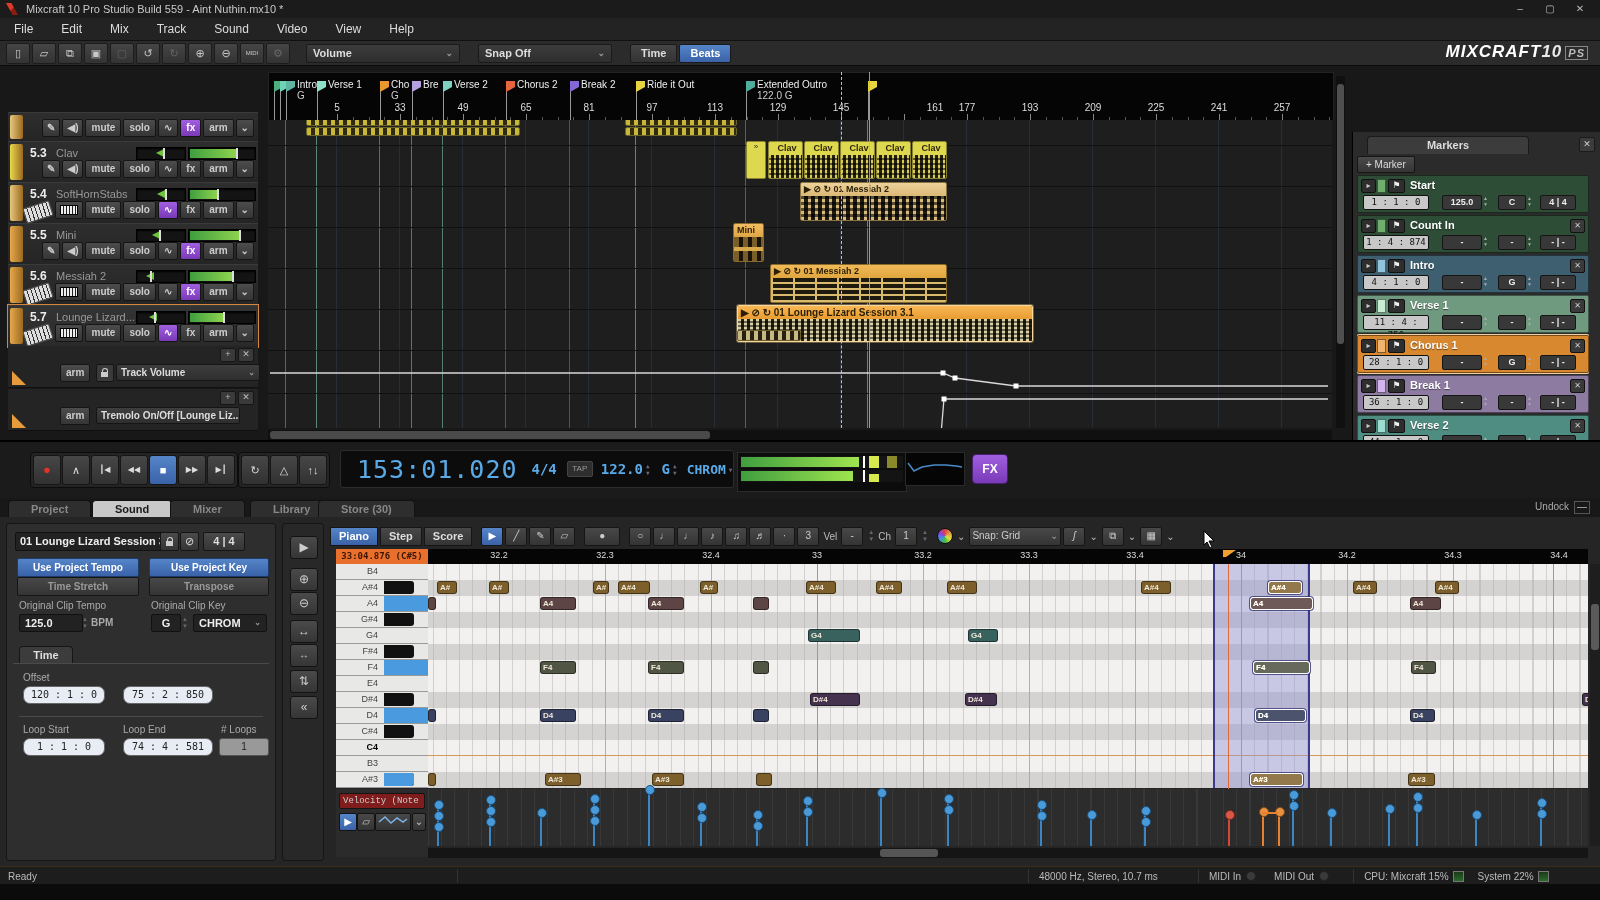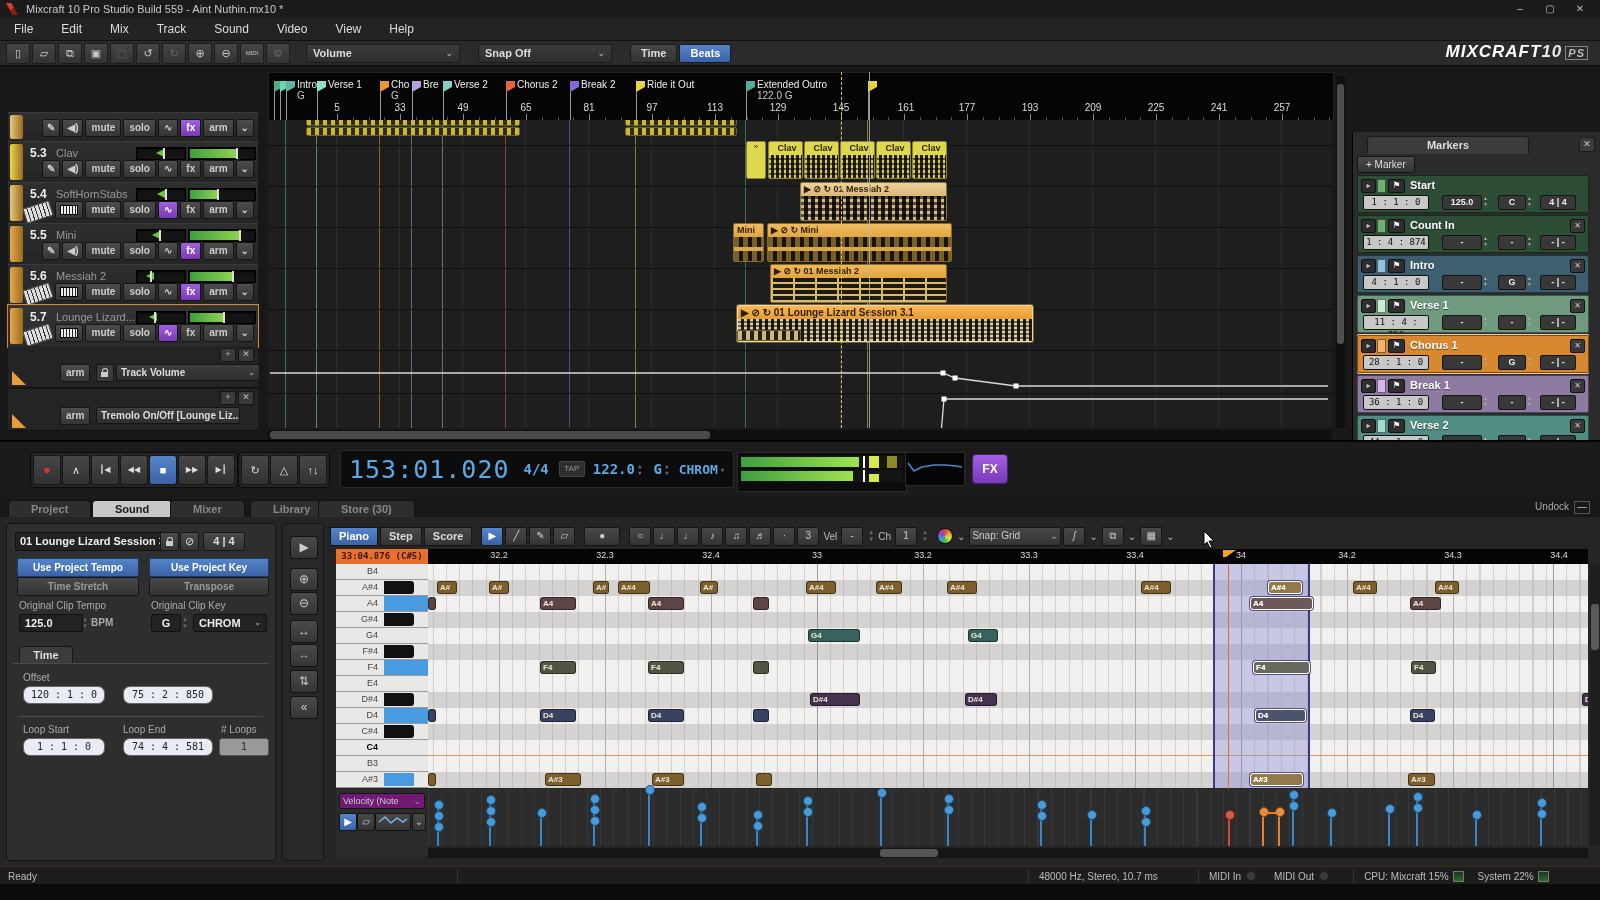--- a/index.html
+++ b/index.html
@@ -113,21 +113,21 @@
   .mpos{position:absolute;left:5px;top:19px;width:64px;height:13px;background:#c8c8c8;border:1px solid #111;border-radius:2px;color:#111;font-size:9px;text-align:center;line-height:13px;font-family:"DejaVu Sans Mono",monospace;}
   .mfld{position:absolute;top:19px;height:13px;background:#383838;border:1px solid #151515;border-radius:2px;color:#eee;font-size:9px;font-weight:bold;text-align:center;line-height:13px;}
   .mstep{position:absolute;top:19px;width:7px;height:13px;color:#aaa;font-size:5px;line-height:6px;text-align:center;}
   
   #transport{position:absolute;top:440px;left:0;width:1600px;height:58px;background:#1b1b1b;border-top:2px solid #000;border-bottom:1px solid #000;}
   .tpgroup{position:absolute;top:10px;display:flex;gap:1px;background:#242424;border:1px solid #0c0c0c;border-radius:4px;padding:2px;}
   .tpbtn{width:26px;height:28px;background:linear-gradient(#474747,#313131);border:1px solid #161616;border-radius:3px;color:#ddd;text-align:center;line-height:28px;font-size:11px;}
   .tpbtn.rec{color:#e03428;font-size:13px;}
   .tpbtn.on{background:linear-gradient(#5585c8,#3a62a8);color:#fff;}
   #tdisplay{position:absolute;left:340px;top:8px;width:392px;height:36px;background:#0c0c0c;border:1px solid #2c2c2c;border-radius:3px;display:flex;align-items:center;font-family:"DejaVu Sans Mono",monospace;color:#5baae8;}
-  #t-time{font-size:25px;margin-left:8px;letter-spacing:1px;}
+  #t-time{font-size:25px;margin-left:16px;letter-spacing:1px;}
   #t-sig{font-size:14px;font-weight:bold;margin-left:14px;}
   #t-tap{margin-left:10px;width:24px;height:14px;background:#2e2e2e;border:1px solid #444;border-radius:2px;color:#999;font-size:8px;text-align:center;line-height:13px;font-family:"Liberation Sans",sans-serif;}
   #t-bpm{font-size:14px;font-weight:bold;margin-left:8px;}
   #t-key{font-size:14px;font-weight:bold;margin-left:12px;}
   #t-scale{font-size:13px;font-weight:bold;margin-left:10px;}
   .tstep{color:#667;font-size:6px;line-height:7px;margin-left:3px;}
   #meters{position:absolute;left:737px;top:10px;width:162px;height:32px;background:#0c0c0c;border:1px solid #2a2a2a;padding:3px;}
   .mbar{position:relative;height:12px;margin-bottom:2px;background:#141414;}
   .mfill{position:absolute;left:0;top:1px;bottom:1px;background:linear-gradient(90deg,#3f9e3f,#9fe44f);}
   .mpeak{position:absolute;top:0;bottom:0;width:2px;background:#fff;}
@@ -181,21 +181,21 @@
                repeating-linear-gradient(90deg,rgba(170,170,170,.45) 0 1px,transparent 1px 13.25px);
     background-position:-35px 0;}
   .cline{position:absolute;left:0;right:0;height:1px;background:#d89a5a;}
   .selband{position:absolute;top:0;bottom:0;background:rgba(148,148,216,.45);border-left:2px solid #3a3a8e;border-right:2px solid #3a3a8e;}
   .note{position:absolute;height:13px;border-radius:3px;border:1px solid rgba(0,0,0,.45);box-sizing:border-box;color:#f0e8d8;font-size:8px;font-weight:bold;line-height:11px;padding-left:2px;overflow:hidden;white-space:nowrap;}
   .note.nsel{border:1px solid #e8e8ff;box-shadow:0 0 0 1px rgba(40,40,110,.8);filter:brightness(1.25) saturate(.7);}
   #prplayhead{position:absolute;top:47px;width:1px;height:280px;background:#e06a3a;}
   #prflag{position:absolute;top:33px;width:0;height:0;border-top:7px solid #f0a030;border-right:10px solid transparent;border-left:3px solid #f0a030;}
   
   #velctl{position:absolute;left:336px;top:272px;width:92px;height:68px;background:#2b2b2b;}
-  #veldd{position:absolute;left:3px;top:4px;width:78px;height:14px;background:#701a75;border:1px solid #151515;border-radius:2px;color:#ccc;font-size:9px;line-height:14px;padding:0 3px;}
+  #veldd{position:absolute;left:3px;top:4px;width:78px;height:14px;background:#7f1d1d;border:1px solid #151515;border-radius:2px;color:#ccc;font-size:9px;line-height:14px;padding:0 3px;font-family:Liberation Mono, monospace;}
   .vtool{position:absolute;top:24px;width:16px;height:16px;background:linear-gradient(#484848,#343434);border:1px solid #131313;border-radius:2px;color:#ccc;text-align:center;line-height:15px;font-size:10px;}
   .vtool.active{background:linear-gradient(#5585c8,#3a62a8);color:#fff;}
   #vellane{position:absolute;left:428px;top:272px;width:1160px;height:57px;background:#2c2c2c;
     background-image:repeating-linear-gradient(90deg,rgba(255,255,255,.06) 0 1px,transparent 1px 13.25px);}
   .stem{position:absolute;width:2px;background:#3a86c6;}
   .stem.red{background:#d04838;} .stem.org{background:#e88030;}
   .vcirc{position:absolute;width:8px;height:8px;border-radius:50%;background:#4a9ad8;border:1px solid #18507e;}
   .vcirc.red{background:#d85848;border-color:#7e2418;} .vcirc.org{background:#e89040;border-color:#7e4a18;}
   #velhsb{position:absolute;left:428px;top:331px;width:1160px;height:10px;background:#151515;}
   #velhsb .hnd{position:absolute;left:452px;top:1px;width:58px;height:8px;background:#555;border-radius:3px;}
@@ -444,21 +444,21 @@
         <div class="tick" style="left: 509px;">129</div>
         <div class="tickln" style="left: 509px;"></div>
         <div class="tickln" style="left: 524.75px; height: 4px; background: rgb(85, 85, 85);"></div>
         <div class="tickln" style="left: 540.5px; height: 4px; background: rgb(85, 85, 85);"></div>
         <div class="tickln" style="left: 556.25px; height: 4px; background: rgb(85, 85, 85);"></div>
         <div class="tick" style="left: 572px;">145</div>
         <div class="tickln" style="left: 572px;"></div>
         <div class="tickln" style="left: 587.75px; height: 4px; background: rgb(85, 85, 85);"></div>
         <div class="tickln" style="left: 603.5px; height: 4px; background: rgb(85, 85, 85);"></div>
         <div class="tickln" style="left: 619.25px; height: 4px; background: rgb(85, 85, 85);"></div>
-        <div class="tick" style="left: 637px;">161</div>
+        <div class="tick" style="left: 666px;">161</div>
         <div class="tickln" style="left: 635px;"></div>
         <div class="tickln" style="left: 650.75px; height: 4px; background: rgb(85, 85, 85);"></div>
         <div class="tickln" style="left: 666.5px; height: 4px; background: rgb(85, 85, 85);"></div>
         <div class="tickln" style="left: 682.25px; height: 4px; background: rgb(85, 85, 85);"></div>
         <div class="tick" style="left: 698px;">177</div>
         <div class="tickln" style="left: 698px;"></div>
         <div class="tickln" style="left: 713.75px; height: 4px; background: rgb(85, 85, 85);"></div>
         <div class="tickln" style="left: 729.5px; height: 4px; background: rgb(85, 85, 85);"></div>
         <div class="tickln" style="left: 745.25px; height: 4px; background: rgb(85, 85, 85);"></div>
         <div class="tick" style="left: 761px;">193</div>
@@ -605,24 +605,20 @@
         <div class="clip c-clav" style="left: 644px; top: 21px; width: 35px; height: 38px;">
           <div class="chead">Clav</div>
           <div class="cbody"></div>
         </div>
         <div class="clip c-tan" style="left: 532px; top: 62px; width: 147px; height: 39px;">
           <div class="chead">▶ ⊘ ↻  01 Messiah 2</div>
           <div class="cbody"></div>
         </div>
         <div class="clip c-mini" style="left: 465px; top: 103px; width: 31px; height: 39px;">
           <div class="chead">Mini</div>
-          <div class="cbody"></div>
-        </div>
-        <div class="clip c-mini" style="left: 499px; top: 103px; width: 185px; height: 39px;">
-          <div class="chead">▶ ⊘ ↻  Mini</div>
           <div class="cbody"></div>
         </div>
         <div class="clip c-msh" style="left: 502px; top: 144px; width: 177px; height: 39px;">
           <div class="chead">▶ ⊘ ↻  01 Messiah 2</div>
           <div class="cbody"></div>
         </div>
         <div class="clip c-lounge" style="left: 469px; top: 185px; width: 296px; height: 37px;">
           <div class="chead">▶ ⊘ ↻  01 Lounge Lizard Session 3.1</div>
           <div class="cbody"></div>
         </div>

